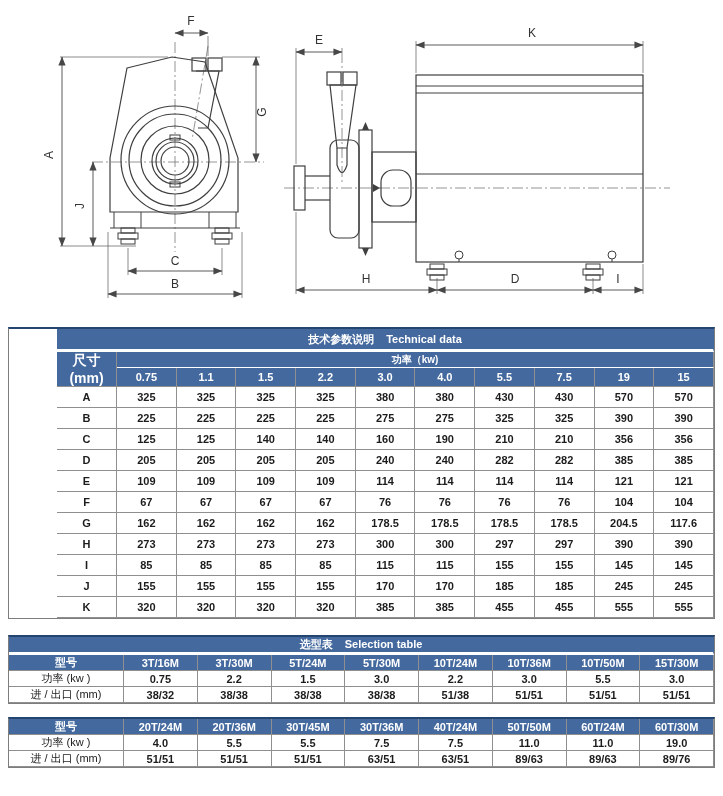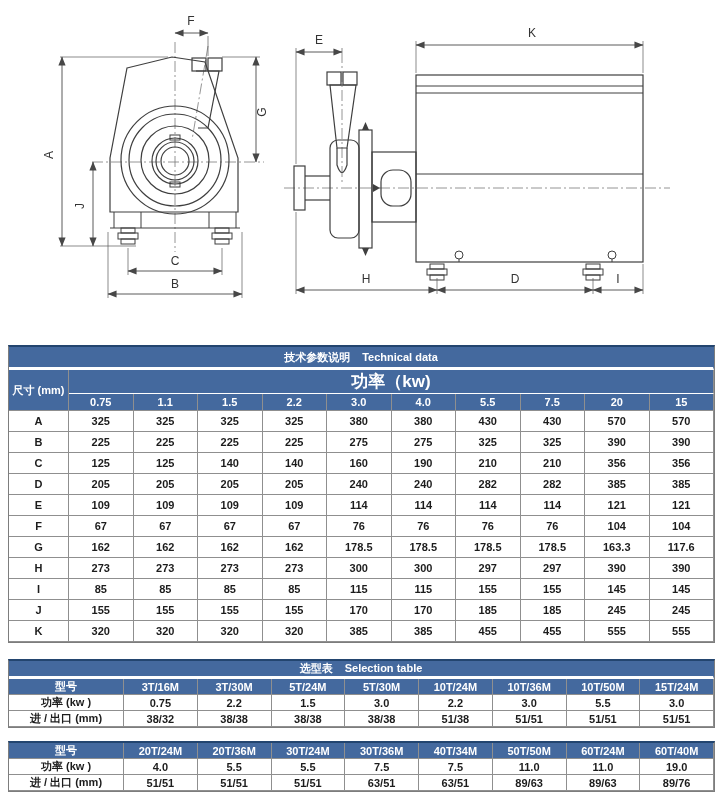--- a/index.html
+++ b/index.html
@@ -45,28 +45,28 @@
     border-right:1px solid var(--blue) !important;
     border-bottom:3px solid #fff !important;
   }
   .title .en{margin-left:12px;}
   .bh{
     background:var(--blue);color:#fff;font-weight:bold;
     border-right:1px solid #fff;
   }
   .bh.wb{border-bottom:1px solid #fff;}       
   .bh.gb{border-bottom:1px solid var(--border);} 
-  th.dimhdr{height:32px;font-size:11px;text-align:center;}
-  th.powhdr{height:14px;font-size:17px;}
+  th.dimhdr{height:32px;font-size:14px;text-align:center;}
+  th.powhdr{height:14px;font-size:10px;}
   tr.powrow th{height:17px;}
   td.rowlabel{font-weight:bold;}
-  .tech{margin-top:27px;margin-bottom:16px;}
+  .tech{margin-top:9px;margin-bottom:16px;padding-left:48px;}
   .sel1{margin-bottom:13px;}
   .sel td,.sel th{height:16px;}
-  .sel td.rowhead{font-weight:bold;}
+  .sel td.rowhead{font-weight:normal;}
 </style>
 </head>
 <body>
 
 <div class="page">
 
   <div class="drawing-area">
     <svg width="723" height="318" viewBox="0 0 723 318">
       <defs>
         <marker id="arr" viewBox="0 0 10 8" markerWidth="11" markerHeight="8" refX="9.5" refY="4" orient="auto-start-reverse">
@@ -233,21 +233,21 @@
       </tr>
       <tr class="powrow">
           <th class="bh gb">0.75</th>
           <th class="bh gb">1.1</th>
           <th class="bh gb">1.5</th>
           <th class="bh gb">2.2</th>
           <th class="bh gb">3.0</th>
           <th class="bh gb">4.0</th>
           <th class="bh gb">5.5</th>
           <th class="bh gb">7.5</th>
-          <th class="bh gb">20</th>
+          <th class="bh gb">19</th>
           <th class="bh gb">15</th>
         </tr>
     </thead>
     <tbody>
         <tr>
           <td class="rowlabel">A</td>
           <td>325</td>
           <td>325</td>
           <td>325</td>
           <td>325</td>
@@ -326,21 +326,21 @@
         <tr>
           <td class="rowlabel">G</td>
           <td>162</td>
           <td>162</td>
           <td>162</td>
           <td>162</td>
           <td>178.5</td>
           <td>178.5</td>
           <td>178.5</td>
           <td>178.5</td>
-          <td>163.3</td>
+          <td>204.5</td>
           <td>117.6</td>
         </tr>
         <tr>
           <td class="rowlabel">H</td>
           <td>273</td>
           <td>273</td>
           <td>273</td>
           <td>273</td>
           <td>300</td>
           <td>300</td>
@@ -406,21 +406,21 @@
     <tbody>
         <tr>
           <th class="bh gb">型号</th>
           <th class="bh gb">3T/16M</th>
           <th class="bh gb">3T/30M</th>
           <th class="bh gb">5T/24M</th>
           <th class="bh gb">5T/30M</th>
           <th class="bh gb">10T/24M</th>
           <th class="bh gb">10T/36M</th>
           <th class="bh gb">10T/50M</th>
-          <th class="bh gb">15T/24M</th>
+          <th class="bh gb">15T/30M</th>
         </tr>
         <tr>
           <td class="rowhead">功率 (kw )</td>
           <td>0.75</td>
           <td>2.2</td>
           <td>1.5</td>
           <td>3.0</td>
           <td>2.2</td>
           <td>3.0</td>
           <td>5.5</td>
@@ -443,26 +443,26 @@
   <table class="tbl sel sel2">
     <colgroup>
       <col style="width:115px">
       <col span="8">
     </colgroup>
     <tbody>
         <tr>
           <th class="bh gb">型号</th>
           <th class="bh gb">20T/24M</th>
           <th class="bh gb">20T/36M</th>
-          <th class="bh gb">30T/24M</th>
+          <th class="bh gb">30T/45M</th>
           <th class="bh gb">30T/36M</th>
-          <th class="bh gb">40T/34M</th>
+          <th class="bh gb">40T/24M</th>
           <th class="bh gb">50T/50M</th>
           <th class="bh gb">60T/24M</th>
-          <th class="bh gb">60T/40M</th>
+          <th class="bh gb">60T/30M</th>
         </tr>
         <tr>
           <td class="rowhead">功率 (kw )</td>
           <td>4.0</td>
           <td>5.5</td>
           <td>5.5</td>
           <td>7.5</td>
           <td>7.5</td>
           <td>11.0</td>
           <td>11.0</td>

